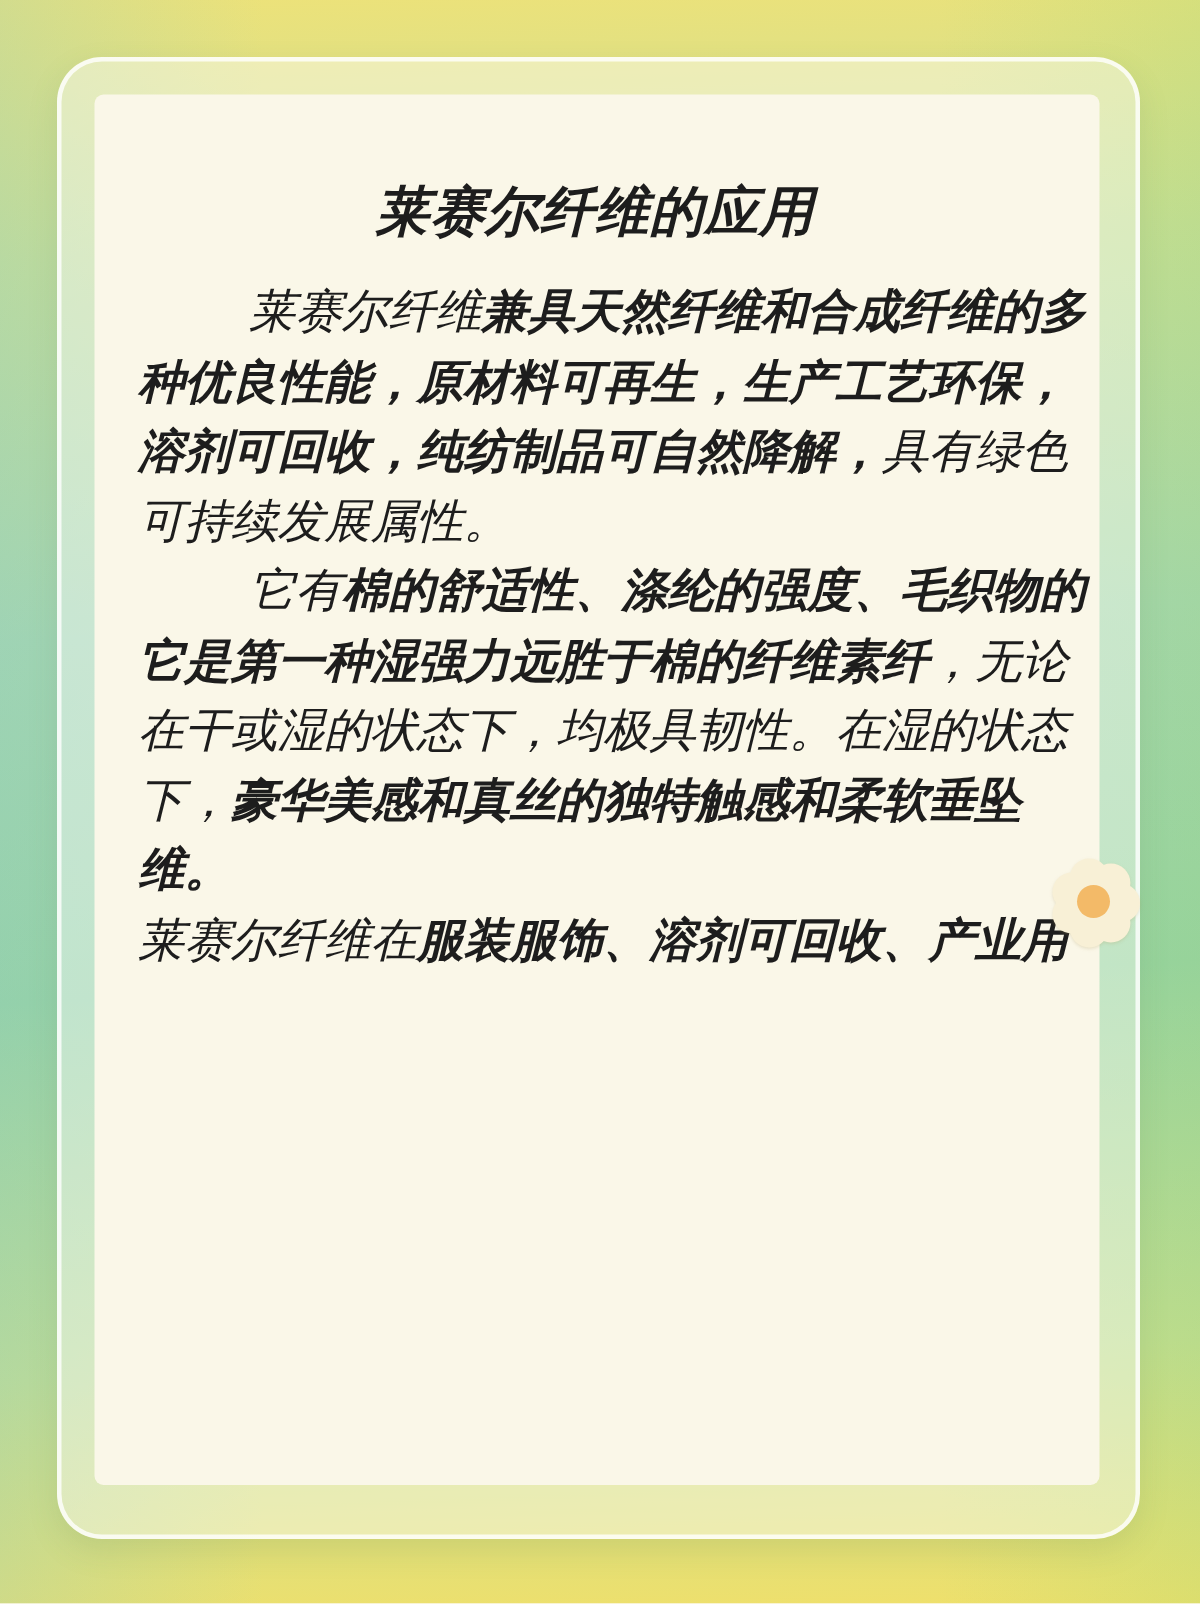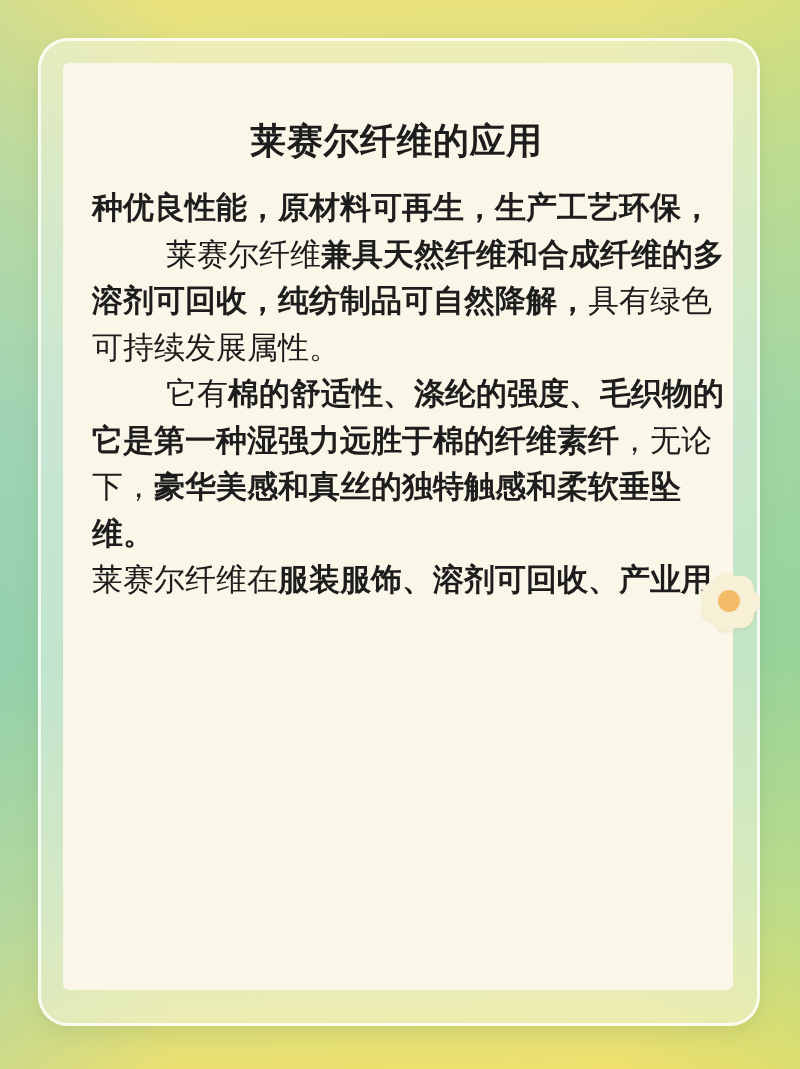--- a/index.html
+++ b/index.html
@@ -21,20 +21,21 @@
         rgba(140, 205, 195, 0) 22%,
         rgba(150, 215, 120, 0) 78%,
         rgba(150, 215, 120, 0.22) 100%),
       linear-gradient(178deg,
         var(--bg-top, #EDE279) 0%,
         var(--bg-upper, #C9DE95) 16%,
         var(--bg-mid1, #A6D6AF) 39%,
         var(--bg-mid2, #97D2A3) 61%,
         var(--bg-lower, #C4DD90) 84%,
         var(--bg-bottom, #F0E06B) 100%);
+    font-style: italic;
   }
 
   .card-frame {
     position: absolute;
     left: 38px;
     top: 38px;
     width: 722px;
     height: 988px;
     box-sizing: border-box;
     border: 3px solid var(--frame-border, rgba(255,255,255,0.8));
@@ -94,28 +95,29 @@
 </head>
 <body>
 
 <div class="page-bg">
 
   <div class="card-frame">
     <div class="content-card">
       <h1 class="article-title">莱赛尔纤维的应用</h1>
       <div class="article-body">
           <div class="paragraph">
+            <div class="line indent"><span>莱赛尔纤维</span><span class="b">兼具天然纤维和合成纤维的多</span></div>
             <div class="line"><span class="b">种优良性能，原材料可再生，生产工艺环保，</span></div>
-            <div class="line indent"><span>莱赛尔纤维</span><span class="b">兼具天然纤维和合成纤维的多</span></div>
             <div class="line"><span class="b">溶剂可回收，纯纺制品可自然降解，</span><span>具有绿色</span></div>
             <div class="line"><span>可持续发展属性。</span></div>
           </div>
           <div class="paragraph">
             <div class="line indent"><span>它有</span><span class="b">棉的舒适性、涤纶的强度、毛织物的</span></div>
             <div class="line"><span class="b">它是第一种湿强力远胜于棉的纤维素纤</span><span>，无论</span></div>
+            <div class="line"><span>在干或湿的状态下，均极具韧性。在湿的状态</span></div>
             <div class="line"><span>下，</span><span class="b">豪华美感和真丝的独特触感和柔软垂坠</span></div>
             <div class="line"><span class="b">维。</span></div>
           </div>
           <div class="paragraph">
             <div class="line"><span>莱赛尔纤维在</span><span class="b">服装服饰、溶剂可回收、产业用</span></div>
           </div>
         </div>
     </div>
   </div>
 

